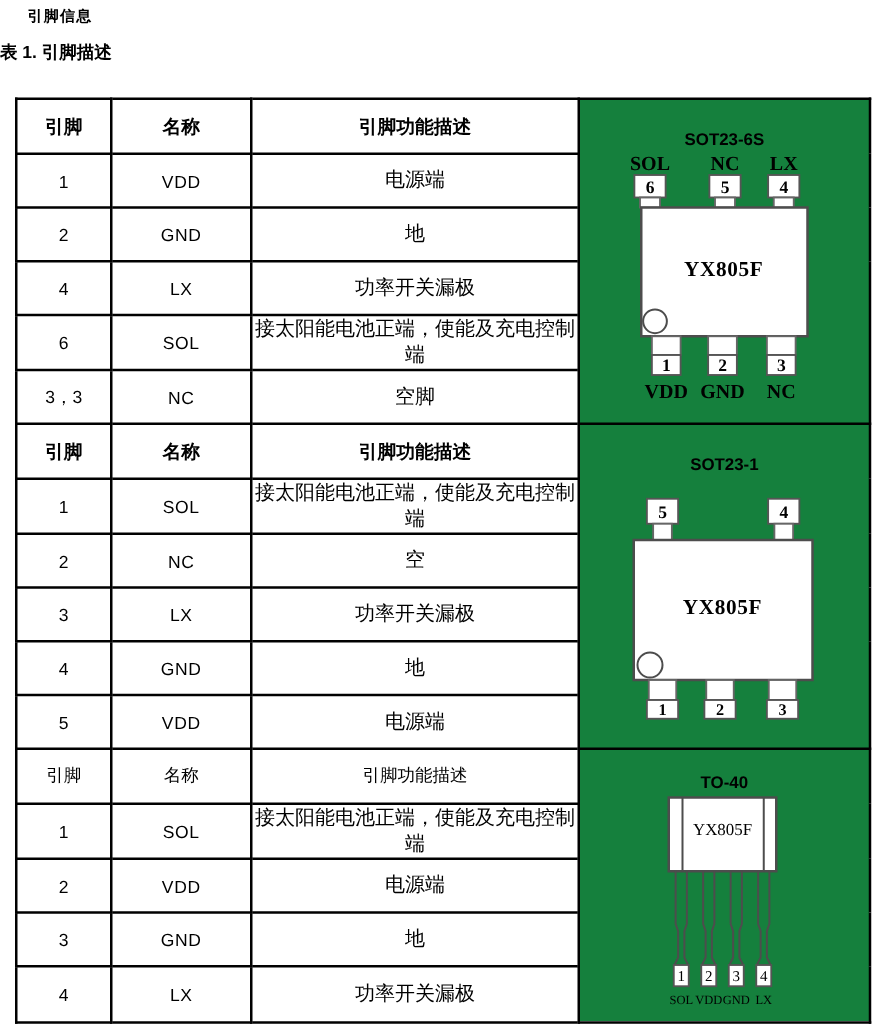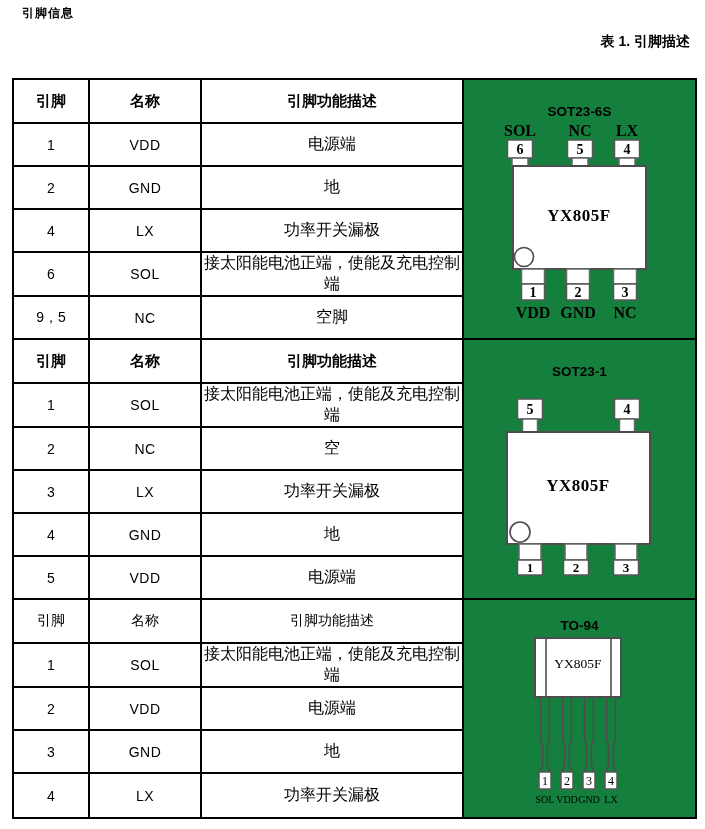--- a/index.html
+++ b/index.html
@@ -6,21 +6,21 @@
   body {
     width:705px; height:829px; background:#ffffff; color:#000;
     font-family:"Liberation Sans", sans-serif; position:relative; overflow:hidden;
   }
   .doc-title {
     position:absolute; left:22px; top:5px;
     font-size:12px; font-weight:bold; letter-spacing:1px;
   }
   .table-caption {
     position:absolute; left:0; top:33px; width:690px;
-    text-align:right; font-size:14px; font-weight:bold;
+    text-align:left; font-size:14px; font-weight:bold;
   }
   table.pin-table {
     position:absolute; left:12px; top:78px;
     border-collapse:collapse; table-layout:fixed;
   }
   table.pin-table td {
     border:2px solid #000; padding:0;
     text-align:center; vertical-align:middle;
     overflow:hidden;
   }
@@ -118,21 +118,21 @@
     <td class="pin-cell">4</td>
     <td class="name-cell">LX</td>
     <td class="desc-cell">功率开关漏极</td>
   </tr>
   <tr style="height:43px">
     <td class="pin-cell">6</td>
     <td class="name-cell">SOL</td>
     <td class="desc-cell">接太阳能电池正端，使能及充电控制端</td>
   </tr>
   <tr style="height:43px">
-    <td class="pin-cell">9，5</td>
+    <td class="pin-cell">3，3</td>
     <td class="name-cell">NC</td>
     <td class="desc-cell">空脚</td>
   </tr>
 
   <tr class="hdr" style="height:44px">
     <td>引脚</td>
     <td>名称</td>
     <td>引脚功能描述</td>
     <td class="diagram-cell" rowspan="6">
       <div class="pkg-title">SOT23-1</div>
@@ -187,21 +187,21 @@
     <td class="pin-cell">5</td>
     <td class="name-cell">VDD</td>
     <td class="desc-cell">电源端</td>
   </tr>
 
   <tr class="hdr-plain" style="height:44px">
     <td>引脚</td>
     <td>名称</td>
     <td>引脚功能描述</td>
     <td class="diagram-cell" rowspan="5">
-      <div class="pkg-title">TO-94</div>
+      <div class="pkg-title">TO-40</div>
       <svg class="pkg" width="229" height="176" viewBox="0 0 229 176">
 
         <rect class="body" x="70" y="3" width="86" height="59"></rect>
         <line class="outline" x1="81" y1="3" x2="81" y2="62"></line>
         <line class="outline" x1="146" y1="3" x2="146" y2="62"></line>
         <text x="113" y="33" font-size="13.5">YX805F</text>
 
         <polyline class="outline" points="75.5,62 75.5,104 77.5,110 77.5,131 74.5,137"></polyline>
         <polyline class="outline" points="84.5,62 84.5,104 82.5,110 82.5,131 85.5,137"></polyline>
 

